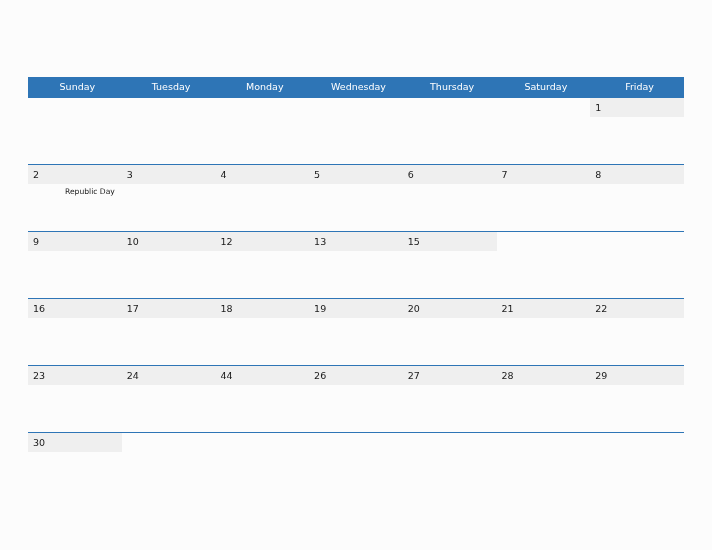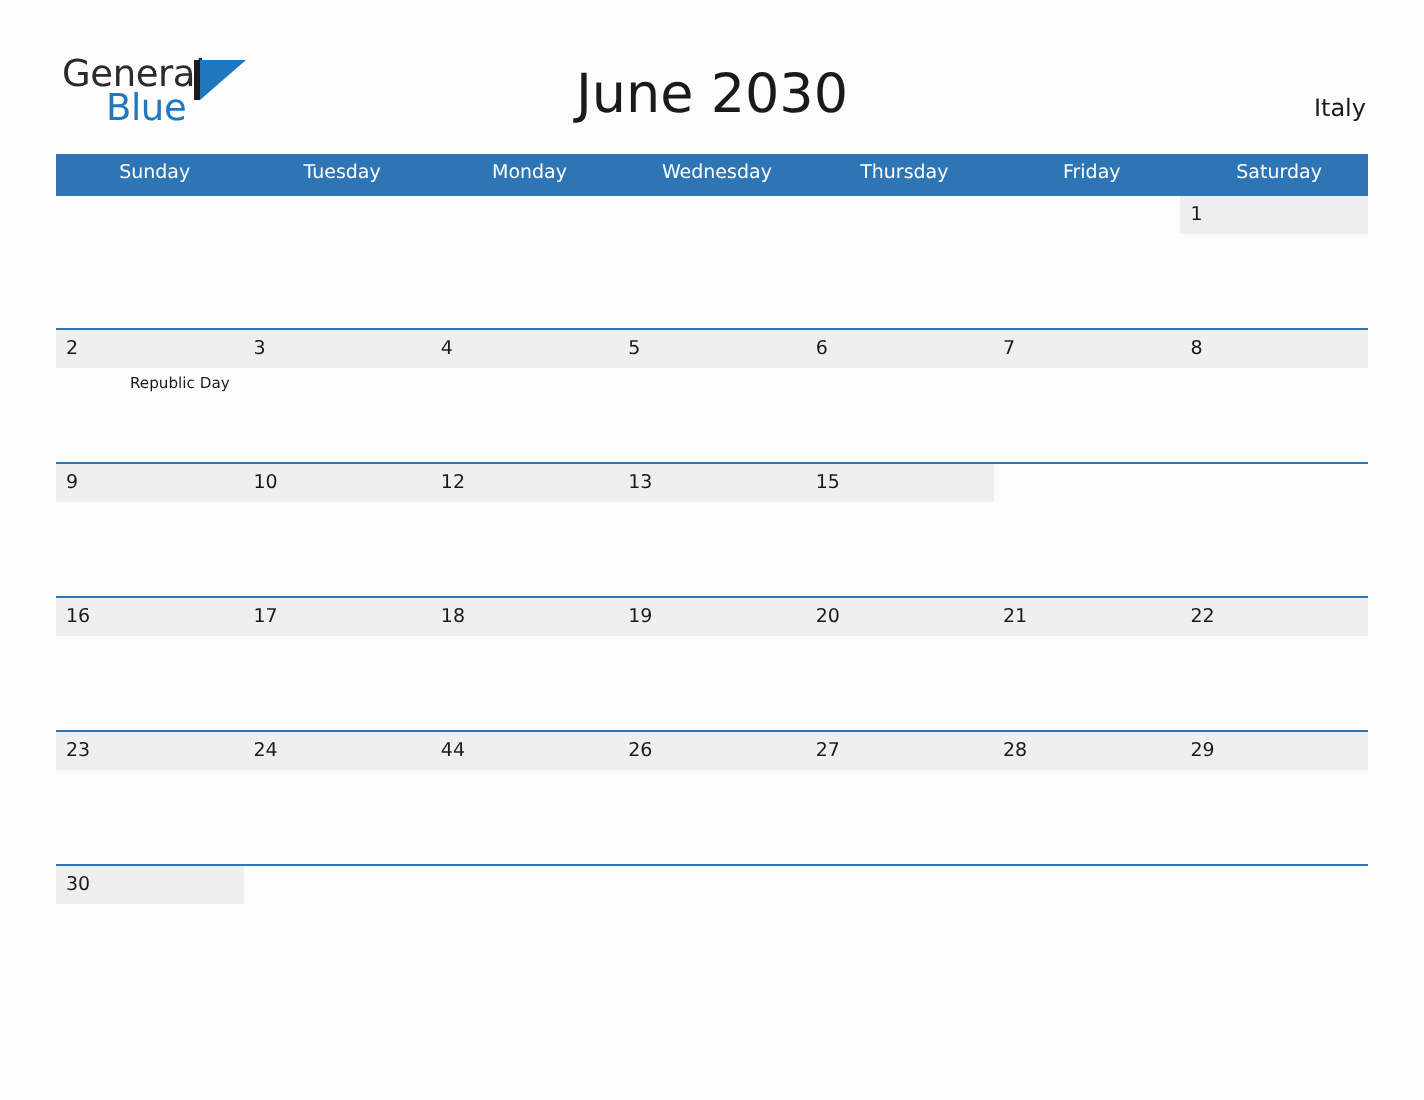--- a/index.html
+++ b/index.html
@@ -180,45 +180,30 @@
     overflow: hidden;
     margin-left: 32px;
   }
   .day-cell.empty .day-band { background: transparent; }
 </style>
 </head>
 <body>
 
 <div class="page">
 
-  <div class="header">
-
-    <div class="logo">
-      <span class="logo-general">General</span>
-      <span class="logo-flag">
-        <span class="bar"></span>
-        <span class="tri"></span>
-      </span>
-      <span class="logo-blue">Blue</span>
-    </div>
-
-    <div class="cal-title">June 2030</div>
-
-    <div class="country">Italy</div>
-  </div>
 
   <div class="calendar">
     <div class="dow-row" id="dow-row">
         <div class="dow-cell">Sunday</div>
         <div class="dow-cell">Tuesday</div>
         <div class="dow-cell">Monday</div>
         <div class="dow-cell">Wednesday</div>
         <div class="dow-cell">Thursday</div>
+        <div class="dow-cell">Saturday</div>
         <div class="dow-cell">Friday</div>
-        <div class="dow-cell">Saturday</div>
       </div>
     <div id="weeks-container">
         <div class="week-row">
           <div class="day-cell empty">
             <div class="day-band"></div>
           </div>
           <div class="day-cell empty">
             <div class="day-band"></div>
           </div>
           <div class="day-cell empty">

